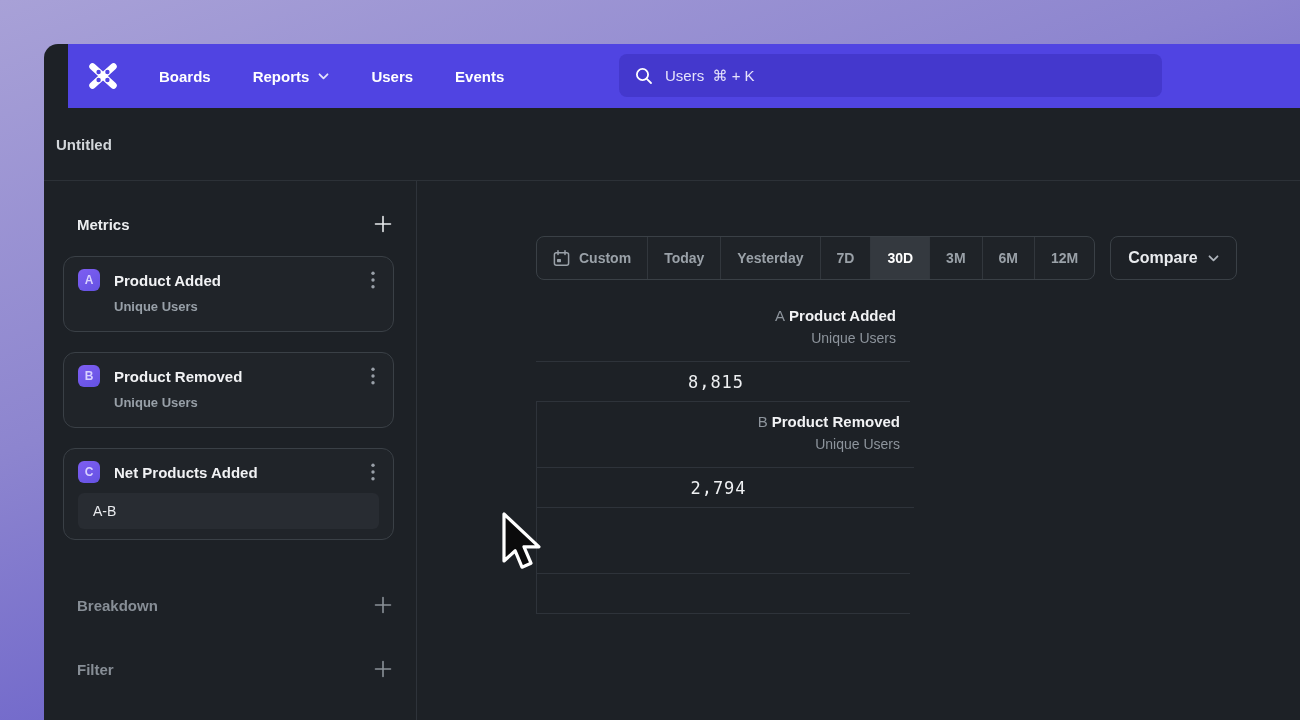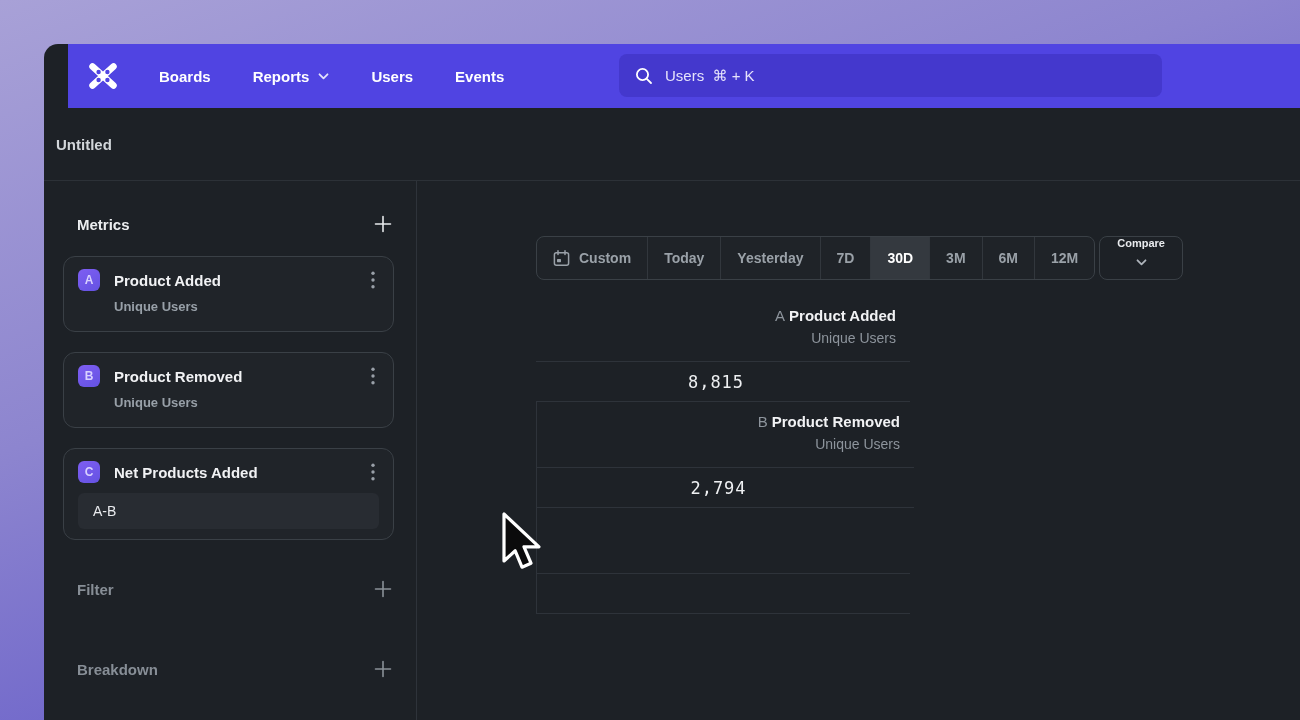--- a/index.html
+++ b/index.html
@@ -79,24 +79,24 @@
   .controls { display: flex; margin: 55px 0 0 71px; height: 44px; }
   .segmented { display: flex; border: 1px solid #3a4046; border-radius: 8px; overflow: hidden; background: #1f2328; }
   .seg {
     display: flex; align-items: center; gap: 9px; padding: 0 16px;
     background: transparent; border: none; color: #9aa1a8;
     font-size: 14px; font-weight: 600; font-family: inherit; cursor: pointer;
   }
   .seg + .seg { border-left: 1px solid #32373d; }
   .seg.active { background: #34393f; color: #ffffff; font-weight: 700; }
   .compare {
-    margin-left: 4px; display: flex; align-items: center; gap: 10px;
+    margin-left: 15px; display: flex; align-items: center; gap: 10px;
     border: 1px solid #3a4046; border-radius: 8px; background: transparent;
-    color: #e9ebee; font-size: 11px; font-weight: 700; font-family: inherit;
-    padding: 0 17px; cursor: pointer; flex-direction: column;
+    color: #e9ebee; font-size: 16px; font-weight: 700; font-family: inherit;
+    padding: 0 17px; cursor: pointer;
   }
 
   .rtable { display: flex; margin: 16px 0 0 71px; width: 812px; flex-direction: column; }
   .rt-col { width: 374px; }
   .rt-col.c2 { width: 378px; border-left: 1px solid #2e333a; }
   .rt-col.fill { flex: 1; border-left: 1px solid #2e333a; }
   .rt-head { height: 66px; border-bottom: 1px solid #2e333a; text-align: right; padding: 11px 14px 0 0; }
   .rt-title { font-size: 15px; font-weight: 700; color: #f1f2f4; }
   .rt-title .rt-badge { color: #8d949c; font-weight: 400; margin-right: 4px; }
   .rt-sub { margin-top: 6px; color: #8d949c; font-size: 14px; }
@@ -220,30 +220,30 @@
                     <circle cx="2" cy="2.2" r="1.7"></circle>
                     <circle cx="2" cy="9" r="1.7"></circle>
                     <circle cx="2" cy="15.8" r="1.7"></circle>
                   </g>
                 </svg>
             </button>
           </div>
           <div class="formula">A-B</div>
         </div>
 
-        <div class="sec dim filter">
-          <span class="lbl">Filter</span>
+        <div class="sec dim breakdown">
+          <span class="lbl">Breakdown</span>
           <button class="plus-btn">
             <svg width="18" height="18" viewBox="0 0 18 18">
                 <path d="M9 1.5 V16.5 M1.5 9 H16.5" stroke="#8a9198" stroke-width="1.6" stroke-linecap="round"></path>
               </svg>
           </button>
         </div>
-        <div class="sec dim breakdown">
-          <span class="lbl">Breakdown</span>
+        <div class="sec dim filter">
+          <span class="lbl">Filter</span>
           <button class="plus-btn">
             <svg width="18" height="18" viewBox="0 0 18 18">
                 <path d="M9 1.5 V16.5 M1.5 9 H16.5" stroke="#8a9198" stroke-width="1.6" stroke-linecap="round"></path>
               </svg>
           </button>
         </div>
       </aside>
 
       <main class="main">
         <div class="controls">

